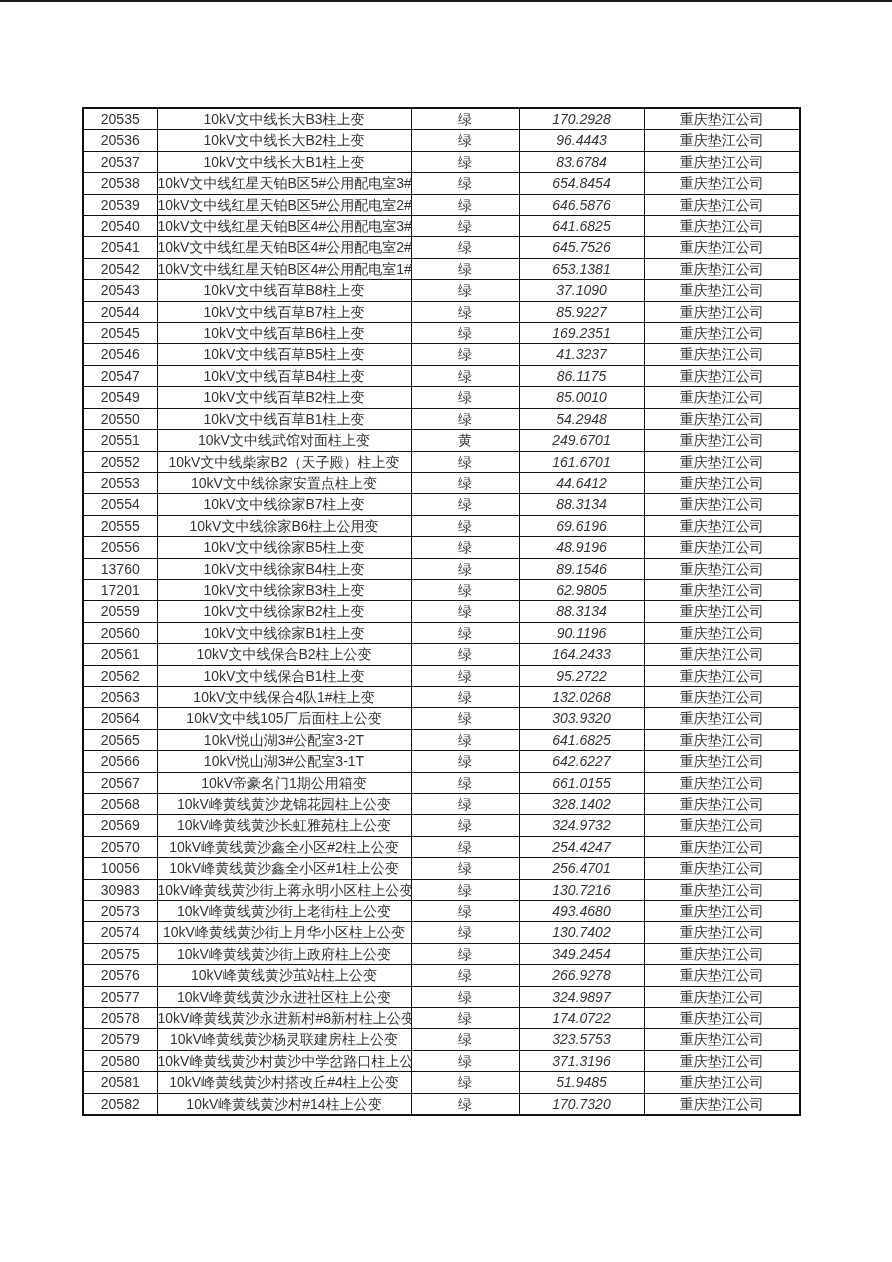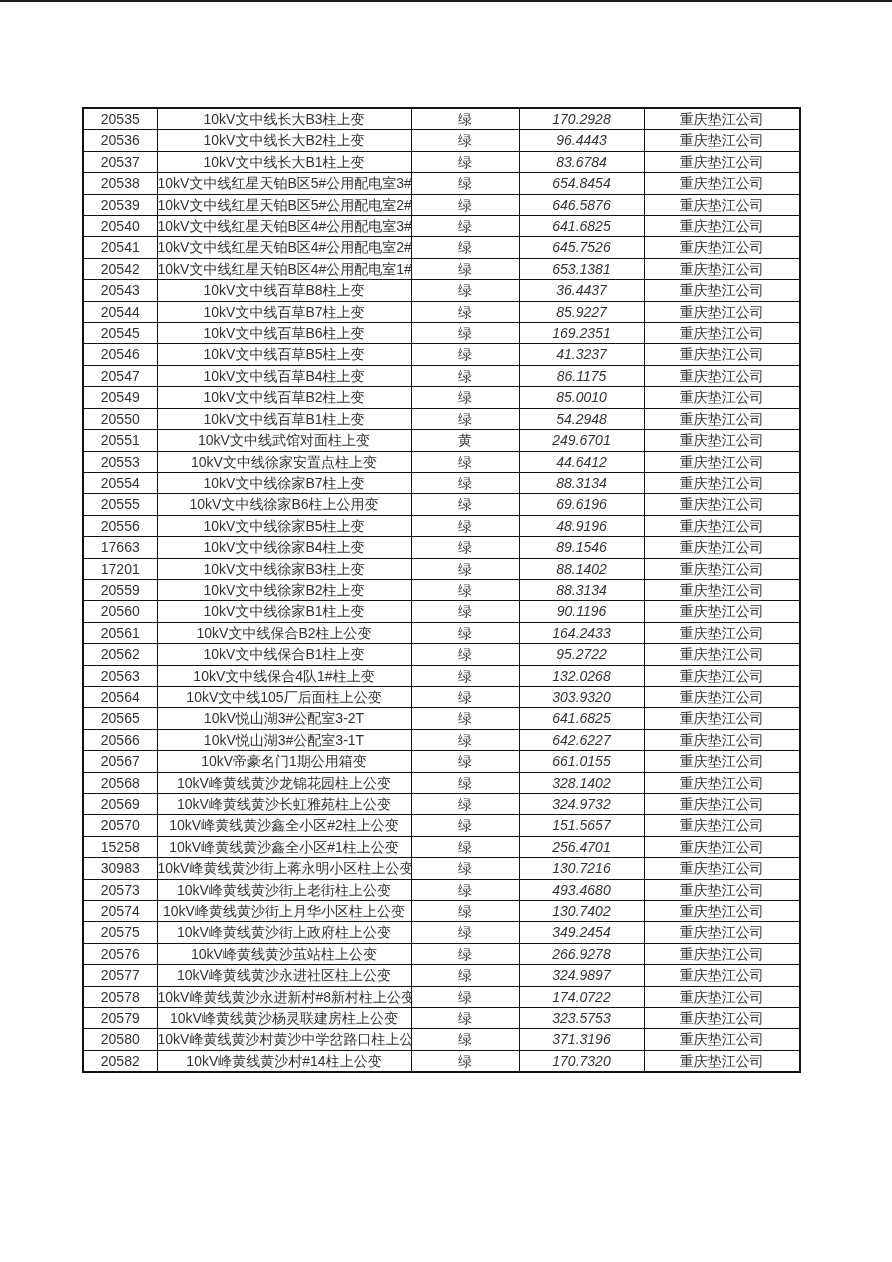--- a/index.html
+++ b/index.html
@@ -126,21 +126,21 @@
     <td class="c-name">10kV文中线红星天铂B区4#公用配电室1#变压器</td>
     <td class="c-status">绿</td>
     <td class="c-value">653.1381</td>
     <td class="c-company">重庆垫江公司</td>
   </tr>
 
   <tr>
     <td class="c-id">20543</td>
     <td class="c-name">10kV文中线百草B8柱上变</td>
     <td class="c-status">绿</td>
-    <td class="c-value">36.4437</td>
+    <td class="c-value">37.1090</td>
     <td class="c-company">重庆垫江公司</td>
   </tr>
 
   <tr>
     <td class="c-id">20544</td>
     <td class="c-name">10kV文中线百草B7柱上变</td>
     <td class="c-status">绿</td>
     <td class="c-value">85.9227</td>
     <td class="c-company">重庆垫江公司</td>
   </tr>
@@ -187,20 +187,27 @@
   </tr>
 
   <tr>
     <td class="c-id">20551</td>
     <td class="c-name">10kV文中线武馆对面柱上变</td>
     <td class="c-status">黄</td>
     <td class="c-value">249.6701</td>
     <td class="c-company">重庆垫江公司</td>
   </tr>
 
+  <tr>
+    <td class="c-id">20552</td>
+    <td class="c-name">10kV文中线柴家B2（天子殿）柱上变</td>
+    <td class="c-status">绿</td>
+    <td class="c-value">161.6701</td>
+    <td class="c-company">重庆垫江公司</td>
+  </tr>
 
   <tr>
     <td class="c-id">20553</td>
     <td class="c-name">10kV文中线徐家安置点柱上变</td>
     <td class="c-status">绿</td>
     <td class="c-value">44.6412</td>
     <td class="c-company">重庆垫江公司</td>
   </tr>
 
   <tr>
@@ -221,32 +228,32 @@
 
   <tr>
     <td class="c-id">20556</td>
     <td class="c-name">10kV文中线徐家B5柱上变</td>
     <td class="c-status">绿</td>
     <td class="c-value">48.9196</td>
     <td class="c-company">重庆垫江公司</td>
   </tr>
 
   <tr>
-    <td class="c-id">17663</td>
+    <td class="c-id">13760</td>
     <td class="c-name">10kV文中线徐家B4柱上变</td>
     <td class="c-status">绿</td>
     <td class="c-value">89.1546</td>
     <td class="c-company">重庆垫江公司</td>
   </tr>
 
   <tr>
     <td class="c-id">17201</td>
     <td class="c-name">10kV文中线徐家B3柱上变</td>
     <td class="c-status">绿</td>
-    <td class="c-value">88.1402</td>
+    <td class="c-value">62.9805</td>
     <td class="c-company">重庆垫江公司</td>
   </tr>
 
   <tr>
     <td class="c-id">20559</td>
     <td class="c-name">10kV文中线徐家B2柱上变</td>
     <td class="c-status">绿</td>
     <td class="c-value">88.3134</td>
     <td class="c-company">重庆垫江公司</td>
   </tr>
@@ -328,26 +335,26 @@
     <td class="c-name">10kV峰黄线黄沙长虹雅苑柱上公变</td>
     <td class="c-status">绿</td>
     <td class="c-value">324.9732</td>
     <td class="c-company">重庆垫江公司</td>
   </tr>
 
   <tr>
     <td class="c-id">20570</td>
     <td class="c-name">10kV峰黄线黄沙鑫全小区#2柱上公变</td>
     <td class="c-status">绿</td>
-    <td class="c-value">151.5657</td>
-    <td class="c-company">重庆垫江公司</td>
-  </tr>
-
-  <tr>
-    <td class="c-id">15258</td>
+    <td class="c-value">254.4247</td>
+    <td class="c-company">重庆垫江公司</td>
+  </tr>
+
+  <tr>
+    <td class="c-id">10056</td>
     <td class="c-name">10kV峰黄线黄沙鑫全小区#1柱上公变</td>
     <td class="c-status">绿</td>
     <td class="c-value">256.4701</td>
     <td class="c-company">重庆垫江公司</td>
   </tr>
 
   <tr>
     <td class="c-id">30983</td>
     <td class="c-name">10kV峰黄线黄沙街上蒋永明小区柱上公变</td>
     <td class="c-status">绿</td>
@@ -412,20 +419,27 @@
   </tr>
 
   <tr>
     <td class="c-id">20580</td>
     <td class="c-name">10kV峰黄线黄沙村黄沙中学岔路口柱上公变</td>
     <td class="c-status">绿</td>
     <td class="c-value">371.3196</td>
     <td class="c-company">重庆垫江公司</td>
   </tr>
 
+  <tr>
+    <td class="c-id">20581</td>
+    <td class="c-name">10kV峰黄线黄沙村搭改丘#4柱上公变</td>
+    <td class="c-status">绿</td>
+    <td class="c-value">51.9485</td>
+    <td class="c-company">重庆垫江公司</td>
+  </tr>
 
   <tr>
     <td class="c-id">20582</td>
     <td class="c-name">10kV峰黄线黄沙村#14柱上公变</td>
     <td class="c-status">绿</td>
     <td class="c-value">170.7320</td>
     <td class="c-company">重庆垫江公司</td>
   </tr>
 </tbody>
   </table>

